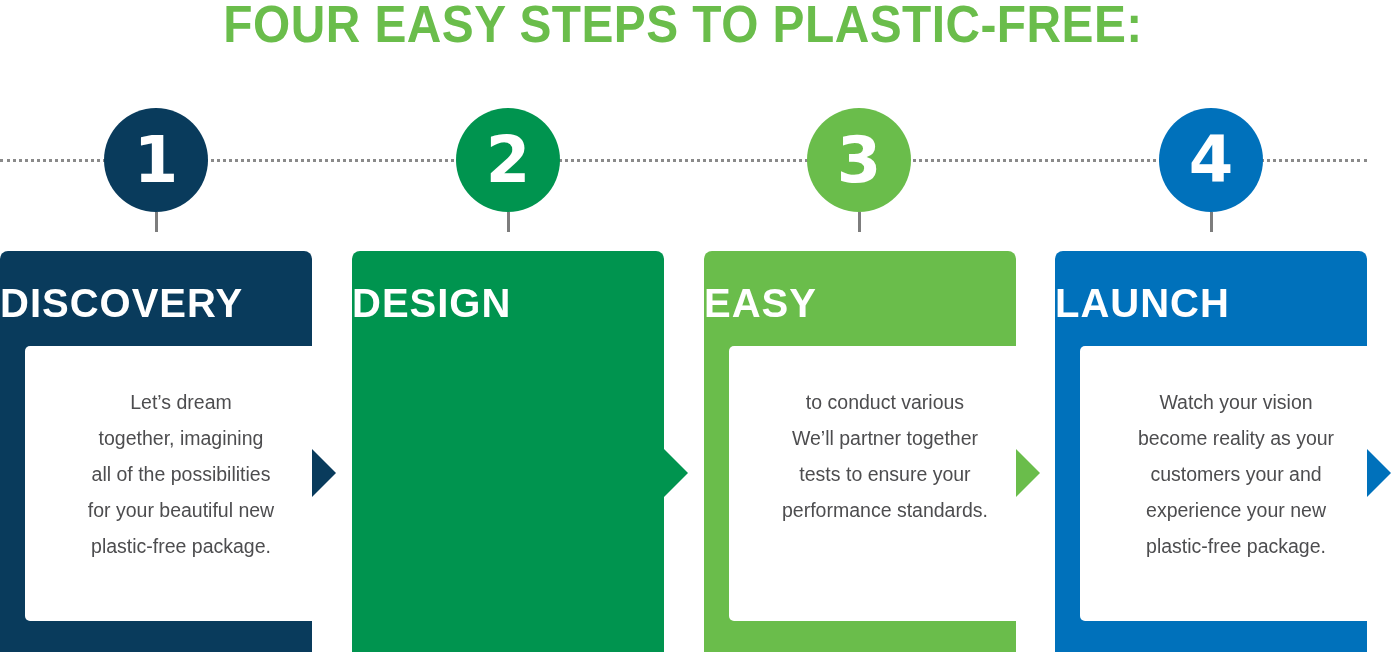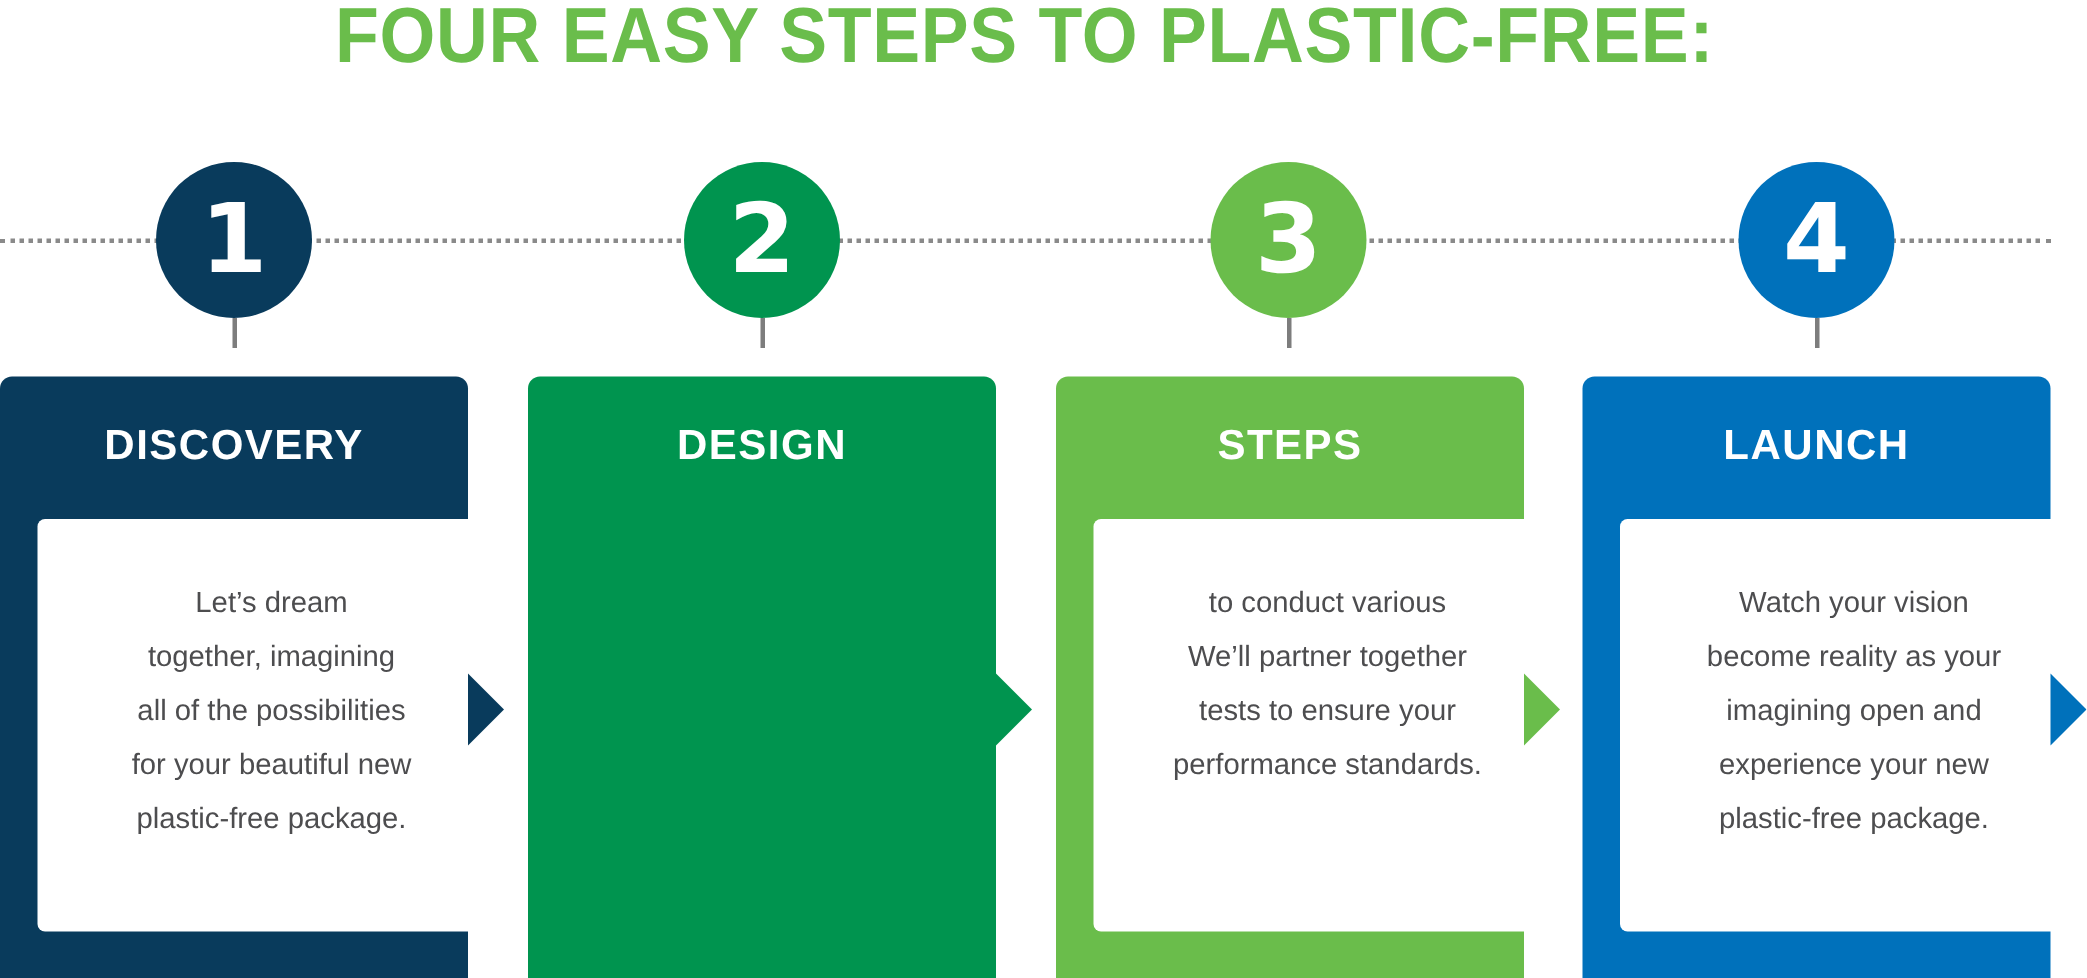--- a/index.html
+++ b/index.html
@@ -26,22 +26,22 @@
     font-family: "DejaVu Sans", sans-serif;
   }
   .stem {
     position: absolute; top: 212px; width: 3px; height: 20px; background: #7d7d7d;
   }
   .panel {
     position: absolute; top: 251px; width: 312px; height: 420px;
     border-radius: 8px;
   }
   .panel .head {
-    position: absolute; left: 0; top: 30px; width: 100%; text-align: center;
-    color: #ffffff; font-weight: bold; font-size: 28px; letter-spacing: 1px;
+    position: absolute; left: 0; top: 30px; width: 100%; 
+    color: #ffffff; font-weight: bold; font-size: 40px; letter-spacing: 1px;
     font-family: "Liberation Sans", sans-serif;
   }
   .panel .inner {
     position: absolute; left: 25px; top: 95px; width: 312px; height: 275px;
     background: #ffffff; border-radius: 5px;
   }
   .panel .body {
     position: absolute; left: 0; top: 38px; width: 100%; text-align: center;
     color: #4d4d4f; font-size: 19.5px; line-height: 36px;
     font-family: "Liberation Sans", sans-serif;
@@ -85,21 +85,21 @@
 <div class="panel" style="left:352px;background:#00944f;">
   <div class="head">DESIGN</div>
   <div class="notch" style="border-left-color:#00944f;"></div>
 </div>
 
 <div class="circle" style="left:807px;background:#6abd4b;">
     <span>3</span>
   </div>
 <div class="stem" style="left:858px;"></div>
 <div class="panel" style="left:704px;background:#6abd4b;">
-  <div class="head">STEPS</div>
+  <div class="head">EASY</div>
   <div class="inner">
     <div class="body">
       <span>to conduct various</span>
       <span>We’ll partner together</span>
       <span>tests to ensure your</span>
       <span>performance standards.</span>
     </div>
   </div>
   <div class="notch" style="border-left-color:#6abd4b;"></div>
 </div>
@@ -107,19 +107,19 @@
 <div class="circle" style="left:1159px;background:#0071bb;">
     <span>4</span>
   </div>
 <div class="stem" style="left:1210px;"></div>
 <div class="panel" style="left:1055px;background:#0071bb;">
   <div class="head">LAUNCH</div>
   <div class="inner">
     <div class="body">
       <span>Watch your vision</span>
       <span>become reality as your</span>
-      <span>imagining open and</span>
+      <span>customers your and</span>
       <span>experience your new</span>
       <span>plastic-free package.</span>
     </div>
   </div>
   <div class="notch" style="border-left-color:#0071bb;"></div>
 </div>
 
 </body></html>

